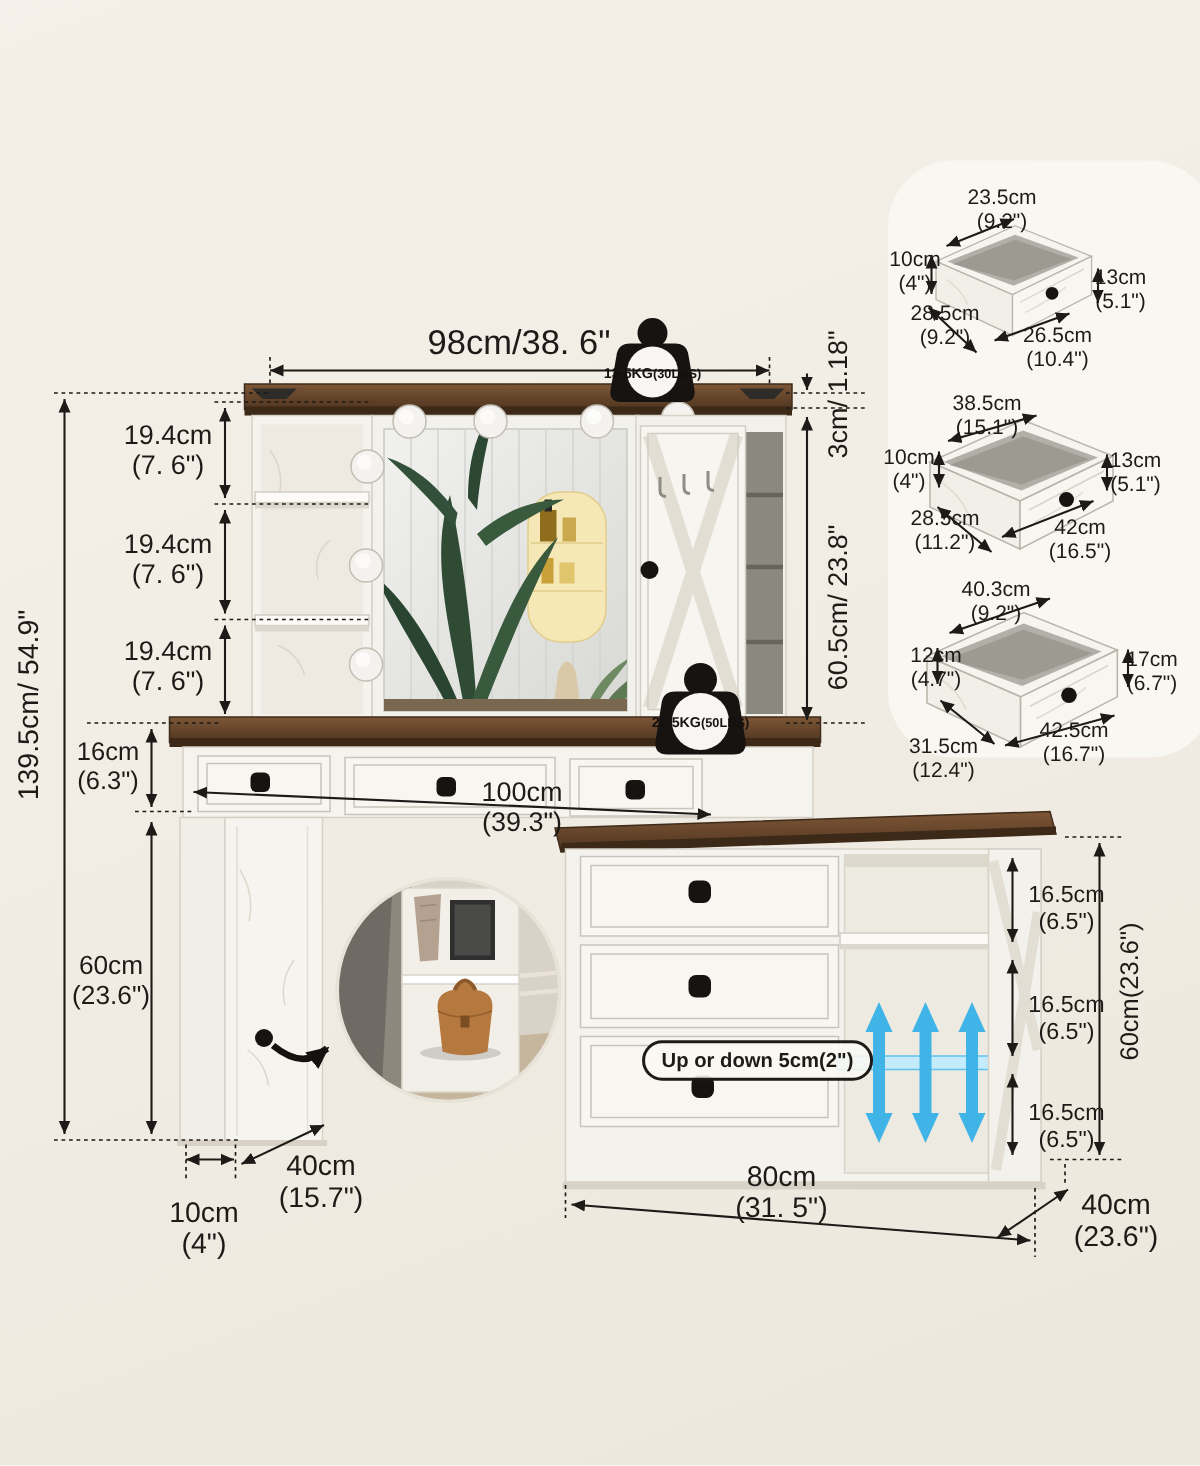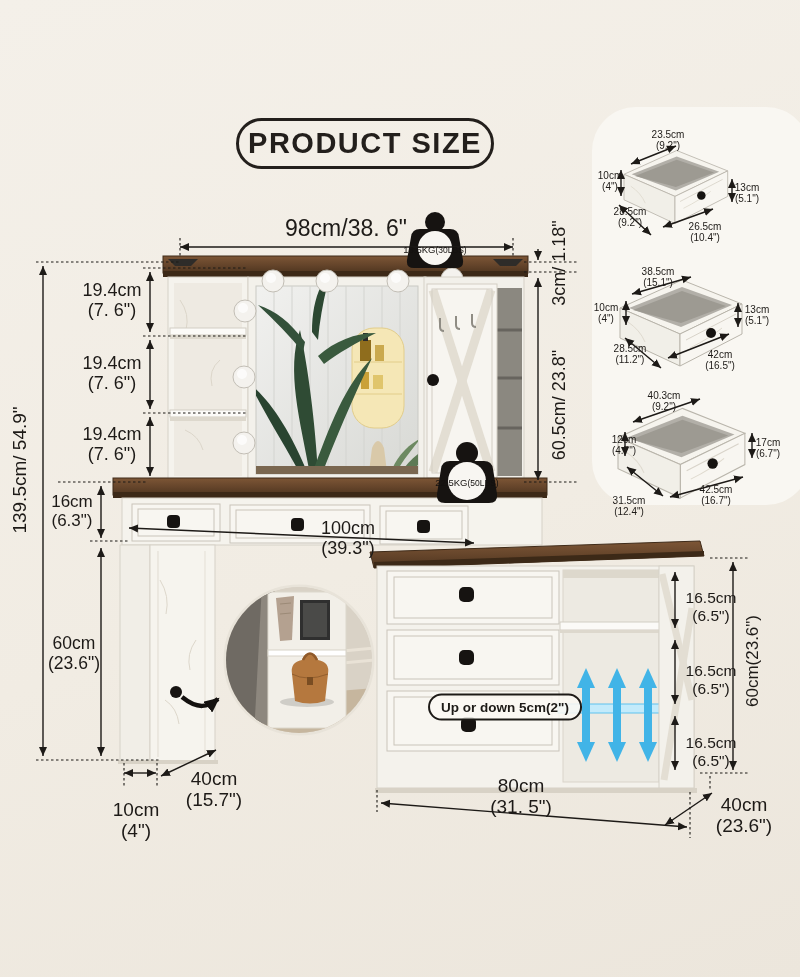--- a/index.html
+++ b/index.html
@@ -5,25 +5,25 @@
   html,body{margin:0;padding:0;}
   .canvas{position:relative;width:800px;height:977px;overflow:hidden;
     background:linear-gradient(160deg,#f4f0e9 0%,#f1ece3 55%,#ece6dc 100%);
     font-family:"Liberation Sans",sans-serif;color:#1d1a17;}
   .title{position:absolute;left:236px;top:118px;width:252px;height:45px;
     border:3.5px solid #231f1c;border-radius:30px;display:flex;align-items:center;justify-content:center;
     font-weight:bold;font-size:29px;letter-spacing:1.5px;color:#231f1c;}
   .dim{position:absolute;transform:translate(-50%,-50%);text-align:center;line-height:1.13;white-space:nowrap;color:#1d1a17;}
   .dim span{display:block;}
   .rot{transform:translate(-50%,-50%) rotate(-90deg);}
-  .f14{font-size:10px}.f16{font-size:15.5px}.f17{font-size:17px}.f175{font-size:17.5px}
+  .f14{font-size:14px}.f16{font-size:15.5px}.f17{font-size:17px}.f175{font-size:17.5px}
   .f18{font-size:18px}.f19{font-size:19px}.f23{font-size:23px}
   .pill{position:absolute;transform:translate(-50%,-50%);border:2.2px solid #1d1a17;border-radius:16px;
     padding:4px 11px;font-weight:bold;font-size:13.5px;background:rgba(250,248,243,0.88);white-space:nowrap;}
-  .btxt{position:absolute;transform:translate(-50%,-50%);text-align:right;font-weight:normal;line-height:1.15;color:#14110f;}
+  .btxt{position:absolute;transform:translate(-50%,-50%);text-align:right;font-weight:bold;line-height:1.15;color:#14110f;}
   .btxt .kg{font-size:9.5px}.btxt .lbs{font-size:8.5px}
   svg{position:absolute;left:0;top:0;}
 </style>
 </head>
 <body>
 
 <div class="canvas">
 
 <svg width="800" height="977" viewBox="0 0 800 977">
   <defs>
@@ -321,21 +321,20 @@
     <line x1="700" y1="773" x2="748" y2="773"></line>
     <line x1="710" y1="558" x2="748" y2="558"></line>
     <line x1="377" y1="790" x2="377" y2="812"></line>
     <line x1="690" y1="792" x2="690" y2="838"></line>
     <line x1="710" y1="776" x2="710" y2="791"></line>
     <line x1="124" y1="763" x2="124" y2="786"></line>
     <line x1="157" y1="763" x2="157" y2="786"></line>
   </g>
 </svg>
 
-<div class="title">PRODUCT SIZE</div>
 
 <div class="dim f23" style="left:346px;top:228px">
       <span>98cm/38. 6"</span>
     </div>
 
 <div class="dim f18" style="left:112px;top:300px">
       <span>19.4cm</span>
       <span>(7. 6")</span>
     </div>
 <div class="dim f18" style="left:112px;top:373px">

